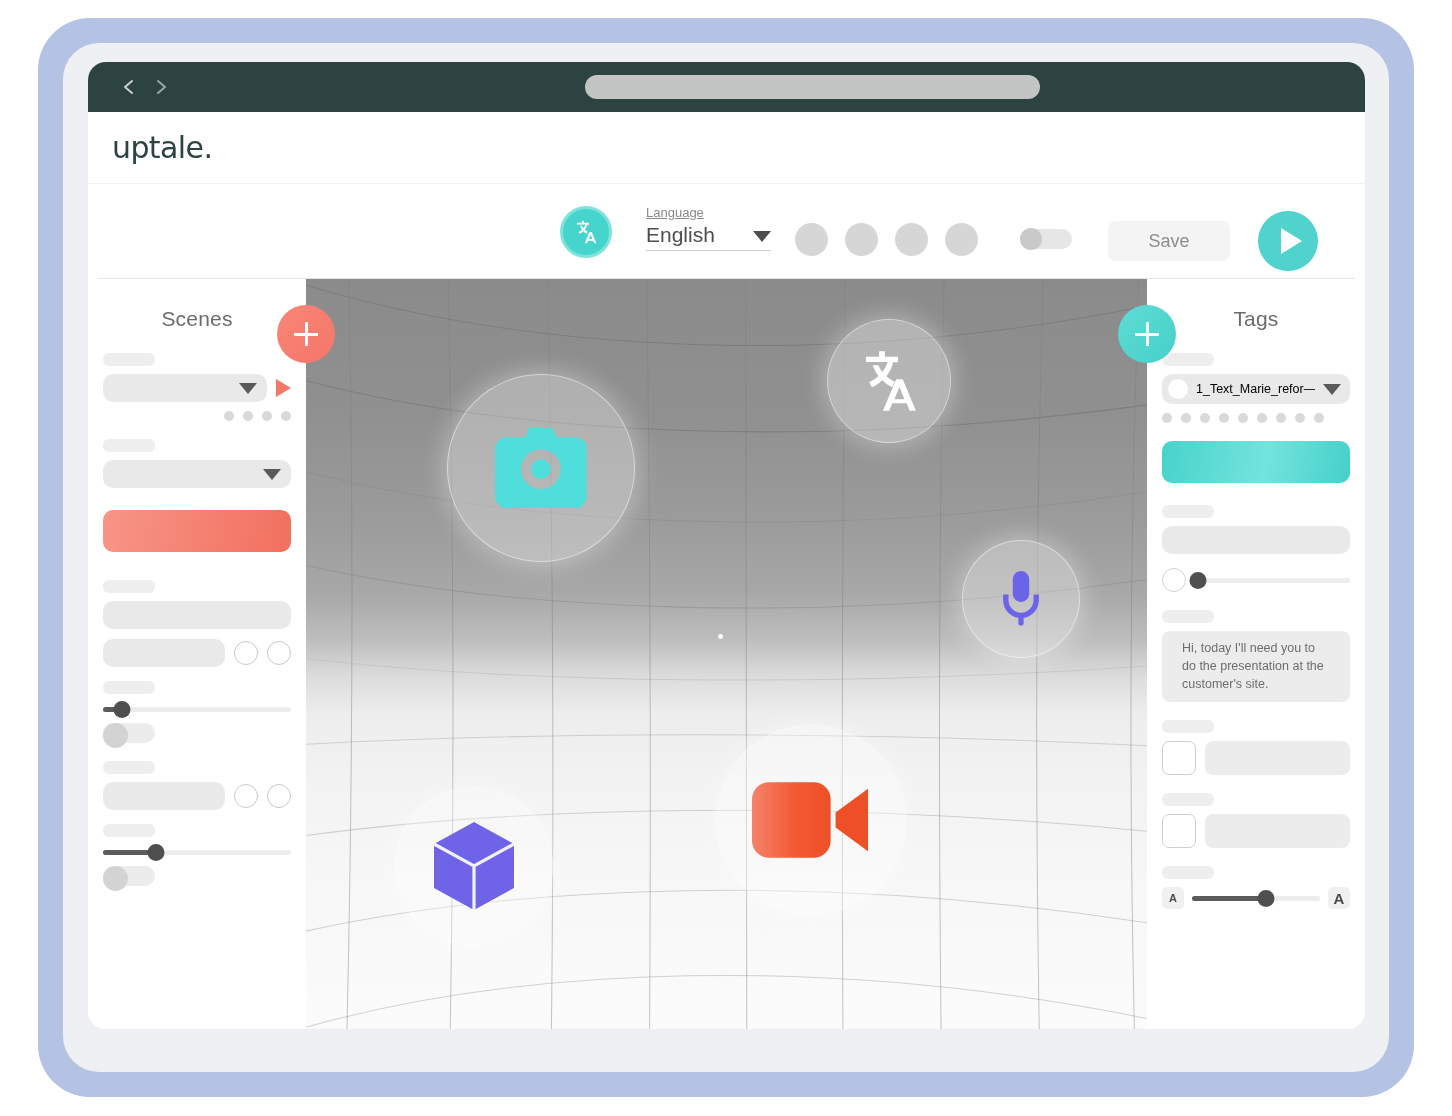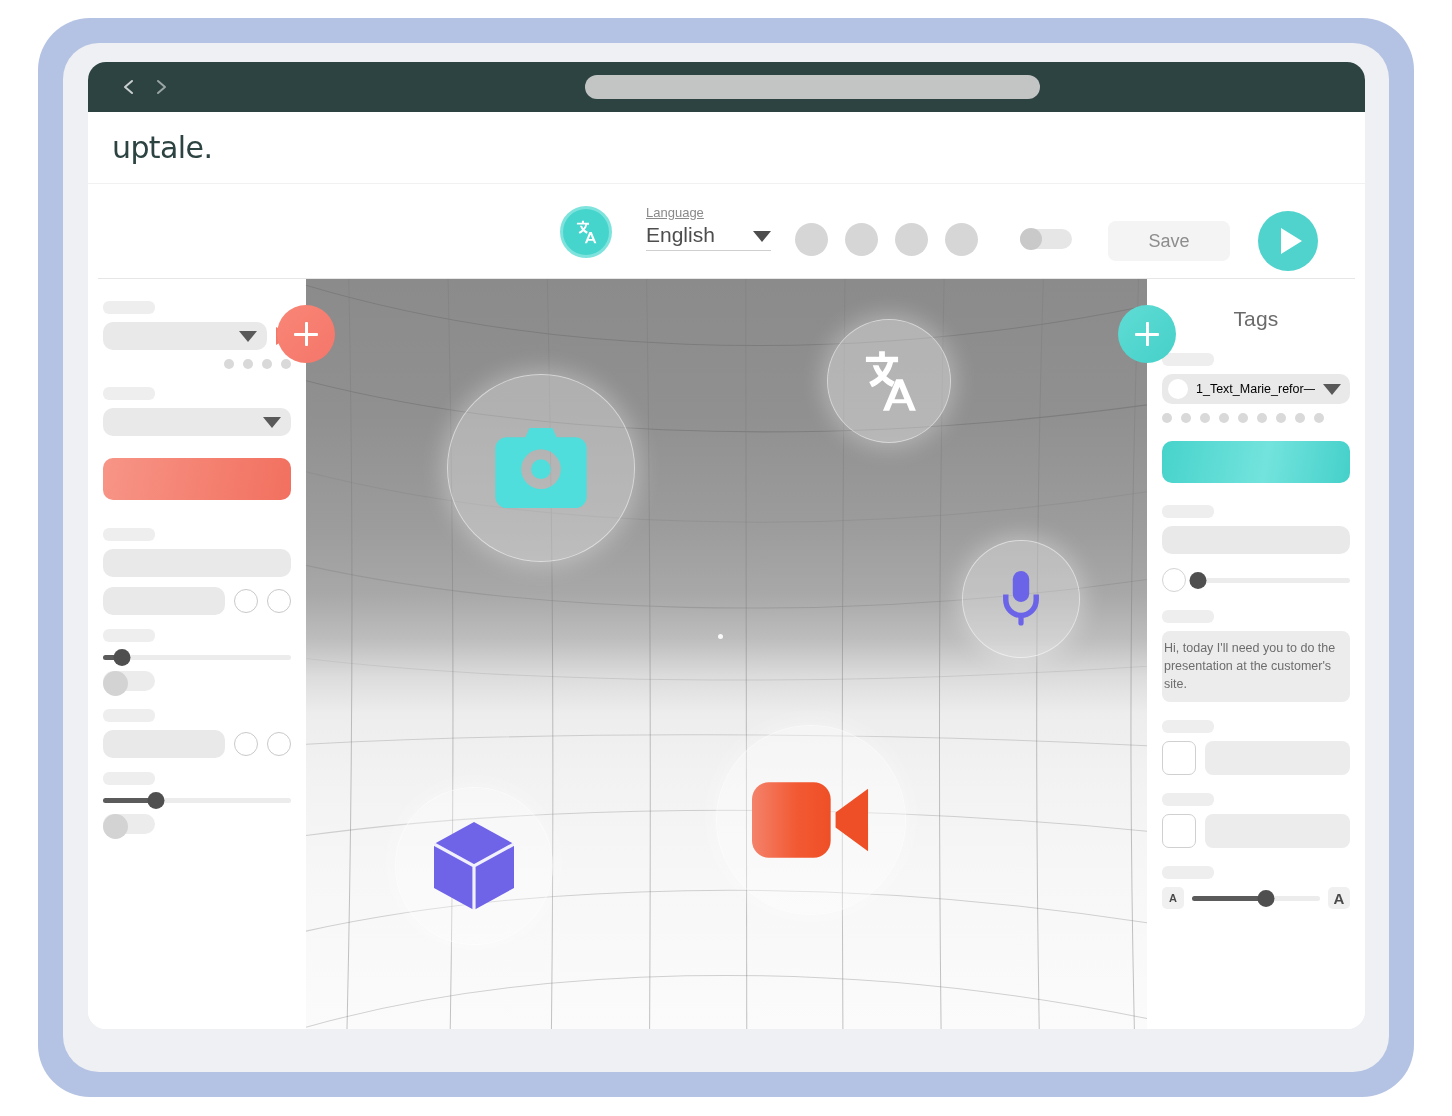--- a/index.html
+++ b/index.html
@@ -197,21 +197,21 @@
     display:flex; align-items:center; gap: 8px;
     padding: 0 9px 0 6px; cursor:pointer;
   }
   .tag-dd .bub { width:20px;height:20px;border-radius:50%;background:#fff;flex-shrink:0; }
   .tag-dd .txt {
     flex:1; font-size: 12.5px; color:#000000; white-space:nowrap; overflow:hidden;
   }
   .tag-dd .dd-caret { border-top-color:#595959; }
 
   .textarea {
-    border-radius: 8px; background:#ececec; padding: 9px 2px;
+    border-radius: 8px; background:#ececec; padding: 9px 20px;
     font-size: 12.5px; line-height: 1.42; color:#6d6d6d; min-height: 58px;
     cursor: text;
   }
 
   .swatch {
     width: 34px; height: 34px; border-radius: 7px;
     background:#fff; border:1px solid #d0d0d0; flex-shrink:0; cursor:pointer;
   }
   .sw-field { flex:1; height: 34px; border-radius: 8px; background:#ececec; }
 
@@ -318,20 +318,21 @@
       <button class="tb-save">Save</button>
 
       <div class="tb-play">
         <span class="tri"></span>
       </div>
     </div>
 
     <div class="body">
 
       <div class="panel">
+        <div class="panel-title">Scenes</div>
         <div class="fab fab-left">
           <span class="plus"></span>
         </div>
 
         <div class="panel-inner">
           <div class="sk-label"></div>
           <div class="row">
             <div class="dropdown">
               <span class="dd-caret"></span>
             </div>

